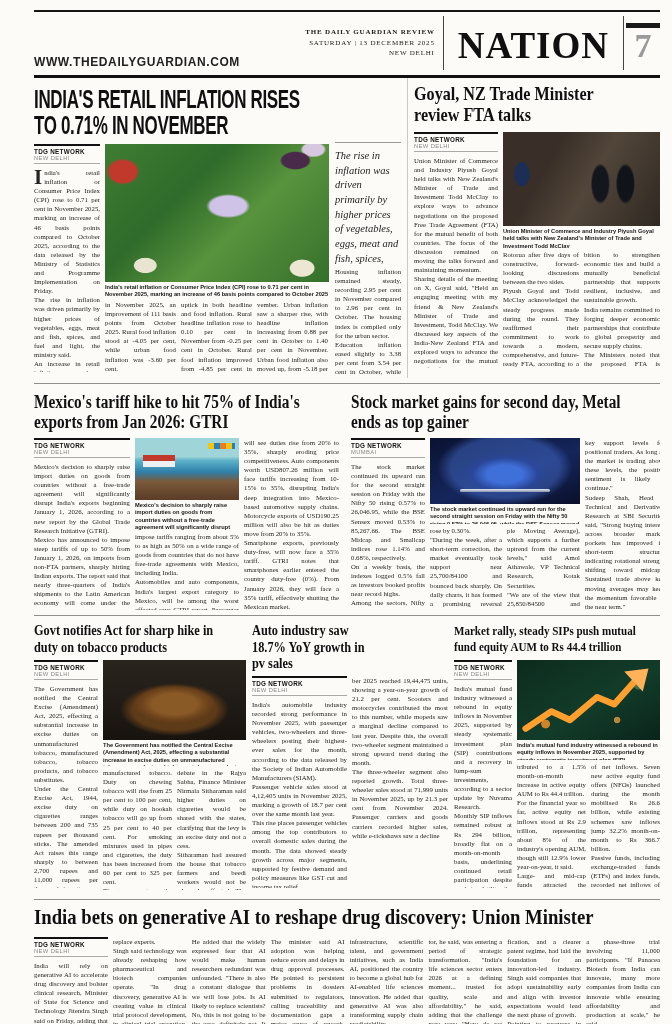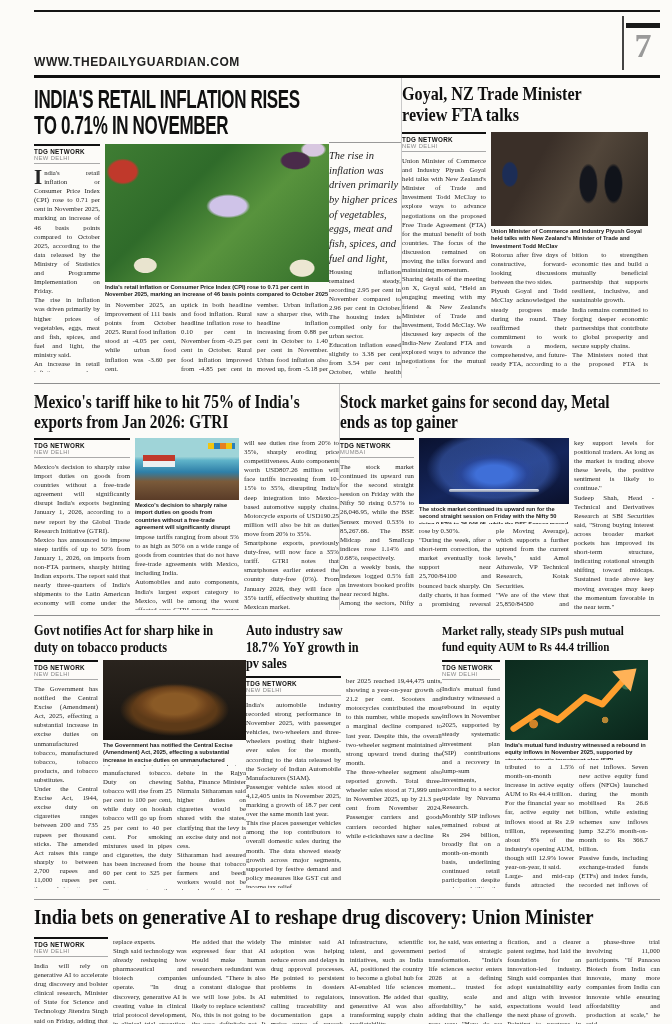--- a/index.html
+++ b/index.html
@@ -43,21 +43,21 @@
         margin-bottom:4px;}
   .byline .net{font-family:"Liberation Sans",sans-serif;font-weight:700;font-size:6.3px;
         letter-spacing:.3px;color:#111;}
   .byline .loc{font-family:"Liberation Sans",sans-serif;font-size:5.8px;color:#8a8a8a;
         letter-spacing:.4px;}
   .dropcap{float:left;font-size:21px;line-height:17px;font-weight:700;padding:1px 2px 0 0;}
   .pullquote{font-size:10.5px;font-style:italic;line-height:1.4;color:#222;
         border-top:1px solid #999;padding-top:6px;}
   
   .row{display:flex;}
-  .gap5{gap:5px;} .gap6{}
+  .gap5{gap:5px;} .gap6{gap:6px;}
   .rule-h{border-top:1px solid #8f8f8f;margin:5px 0 0;}
   .vr{width:1px;background:#c9c9c9;}
   
   .photo{overflow:hidden;position:relative;}
   .ph-veg{background:
       radial-gradient(24px 16px at 18% 88%,#e9e4cf 0 45%,transparent 50%),
       radial-gradient(26px 18px at 88% 90%,#ece7d2 0 45%,transparent 50%),
       radial-gradient(30px 18px at 85% 12%,#4a2a4a 0 45%,transparent 52%),
       radial-gradient(26px 16px at 93% 4%,#d8c7e0 0 40%,transparent 50%),
       radial-gradient(40px 22px at 55% 45%,#cfc3e8 0 45%,transparent 55%),
@@ -95,21 +95,27 @@
 </head>
 <body>
 
 <div class="page">
 
   <div class="topline"></div>
 
   <div class="masthead">
     <div class="site">WWW.THEDAILYGUARDIAN.COM</div>
     <div class="mast-right">
+      <div class="dateblock">
+        <div class="b1">THE DAILY GUARDIAN REVIEW</div>
+        <div>SATURDAY | 13 DECEMBER 2025</div>
+        <div>NEW DELHI</div>
+      </div>
       <div class="mast-div"></div>
+      <div class="section-name">NATION</div>
       <div class="mast-div"></div>
       <div class="pageno">
         <div class="bar"></div>
         <div class="num">7</div>
       </div>
     </div>
   </div>
 
   <div class="thickline"></div>
 

